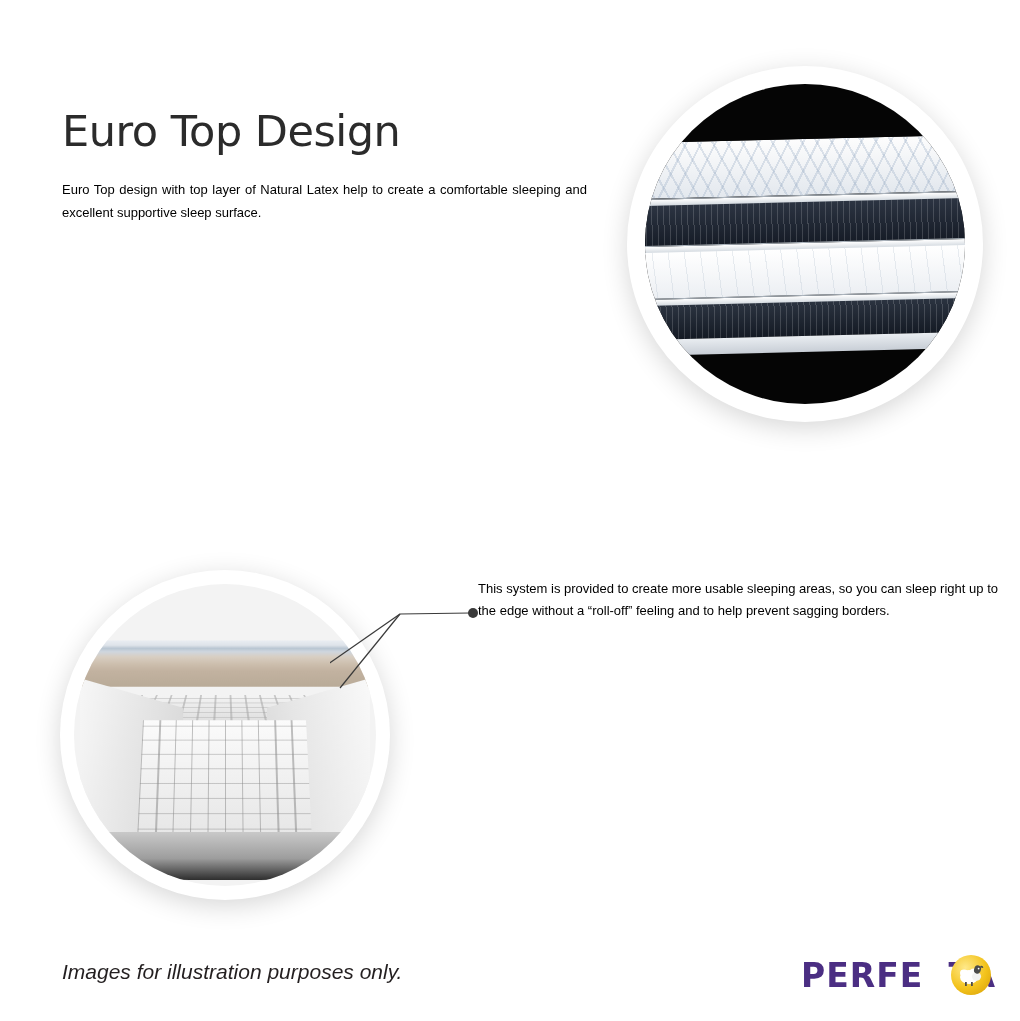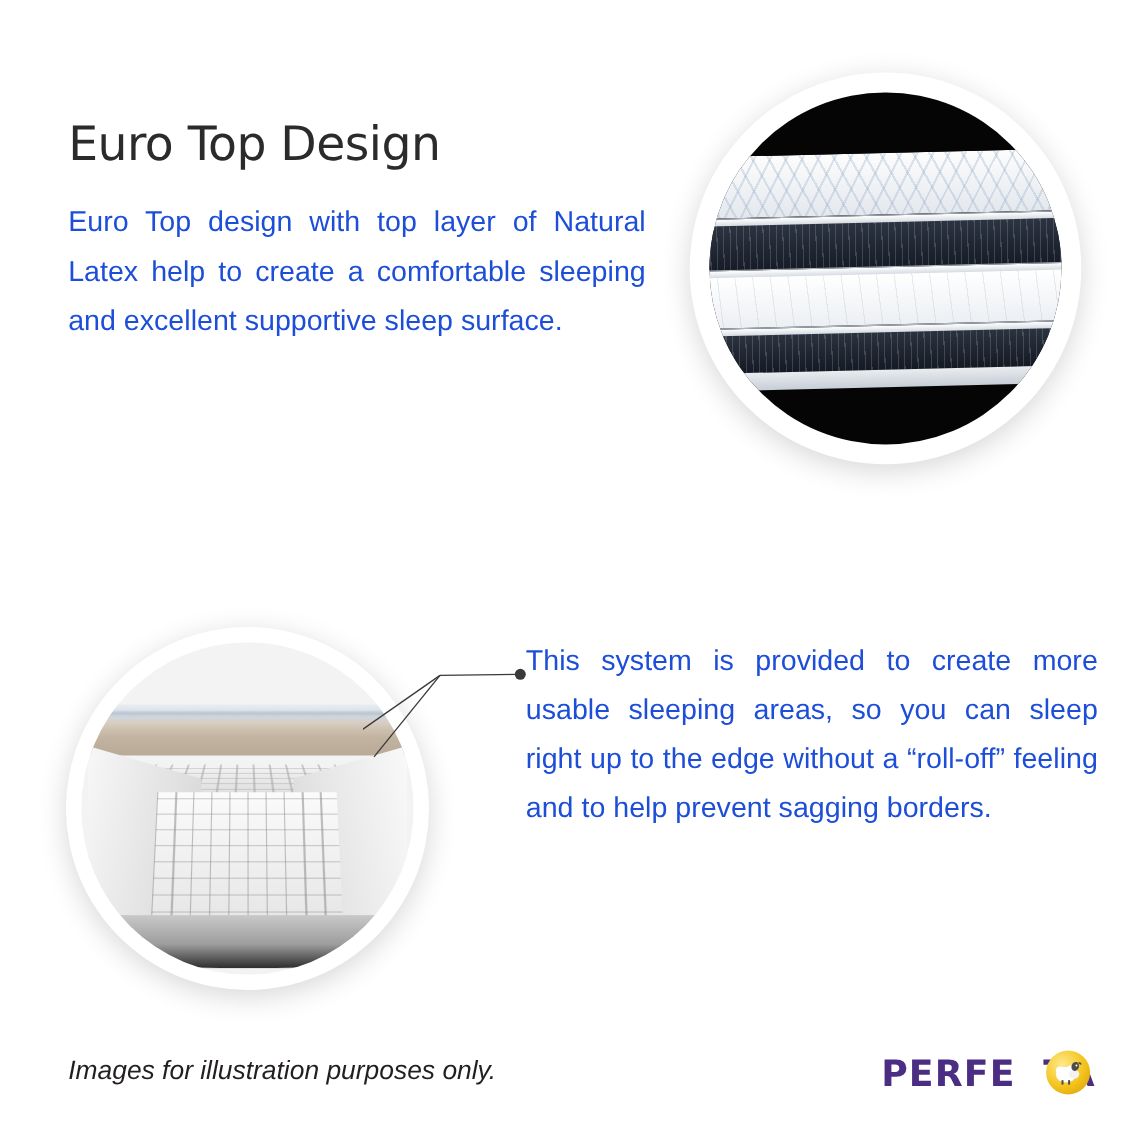--- a/index.html
+++ b/index.html
@@ -33,23 +33,23 @@
   .heading {
     font-size: 43px;
     font-weight: 400;
     line-height: 1.1;
     letter-spacing: -0.5px;
     color: #2b2b2b;
     margin: 0 0 24px 0;
     font-family: "DejaVu Sans", sans-serif;
   }
   .body-copy {
-    font-size: 26px;
+    font-size: 13px;
     line-height: 1.72;
-    color: #1d4ed8;
+    color: #000000;
     text-align: justify;
     margin: 0;
     font-family: "Liberation Sans", sans-serif;
   }
 
   
   .photo-circle {
     position: absolute;
     border-radius: 50%;
     background: #ffffff;
@@ -188,21 +188,21 @@
     width: 150px;
     height: 150px;
     pointer-events: none;
   }
 
   
   .footer-note {
     position: absolute;
     left: 62px;
     top: 960px;
-    font-size: 24px;
+    font-size: 21px;
     font-style: italic;
     color: #231f20;
     font-family: "Liberation Sans", sans-serif;
   }
   .brand {
     position: absolute;
     right: 24px;
     top: 952px;
     display: flex;
     align-items: center;

